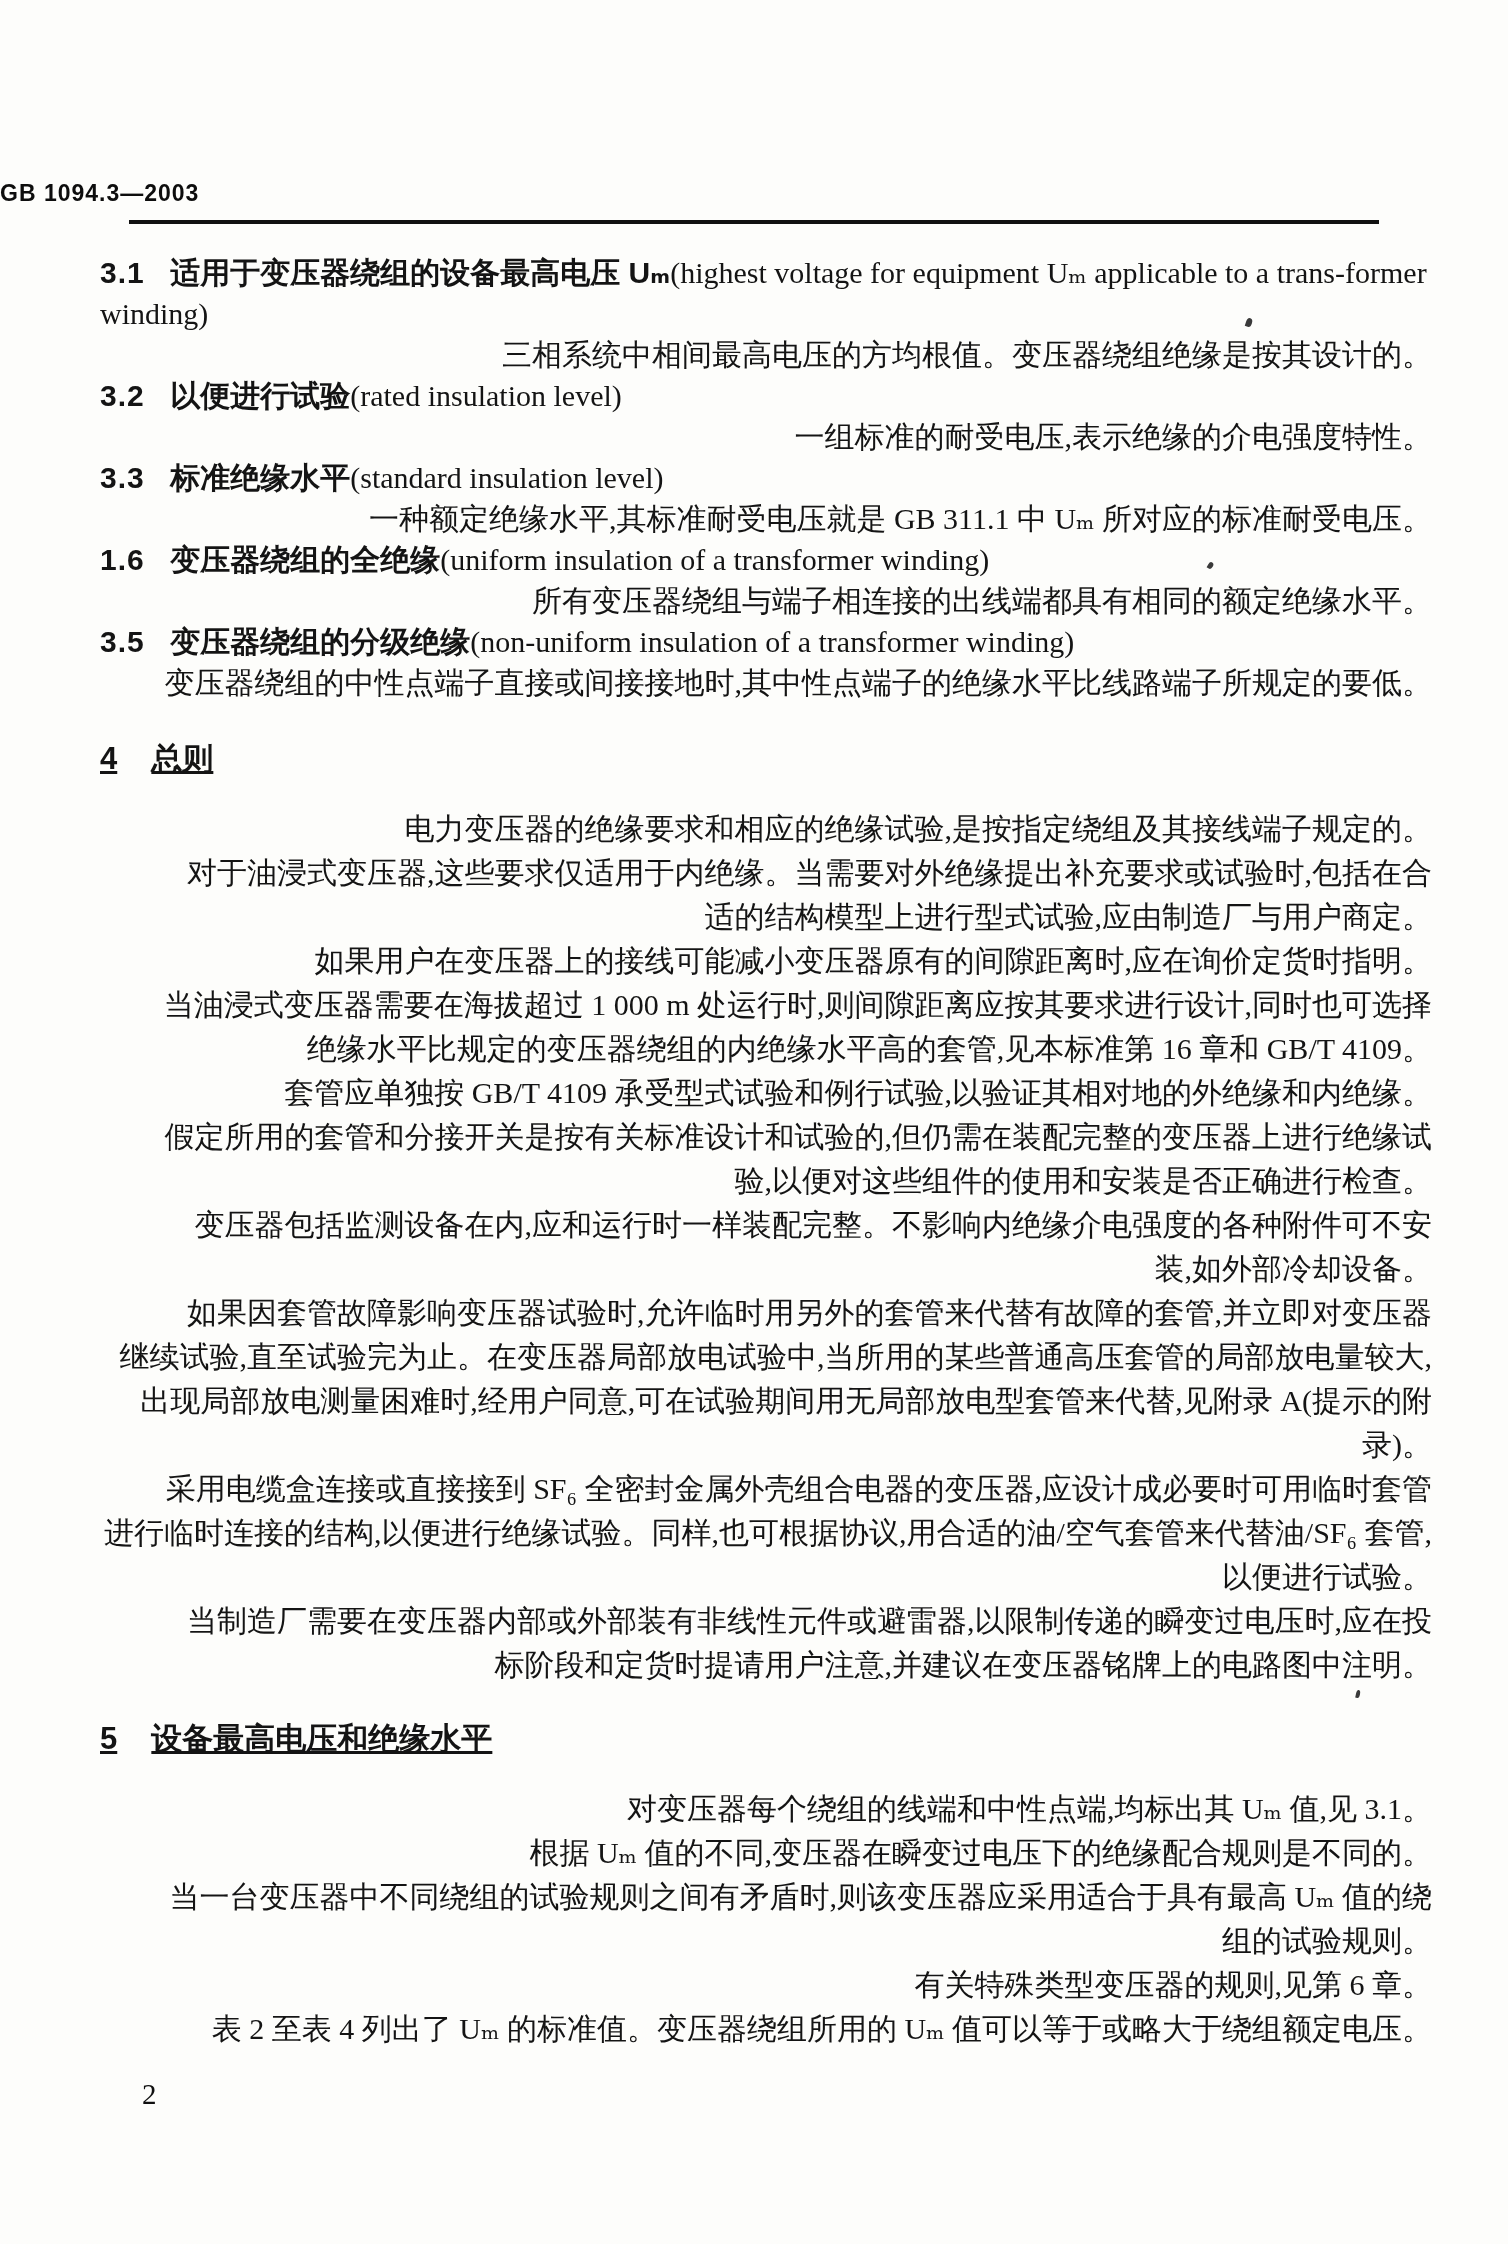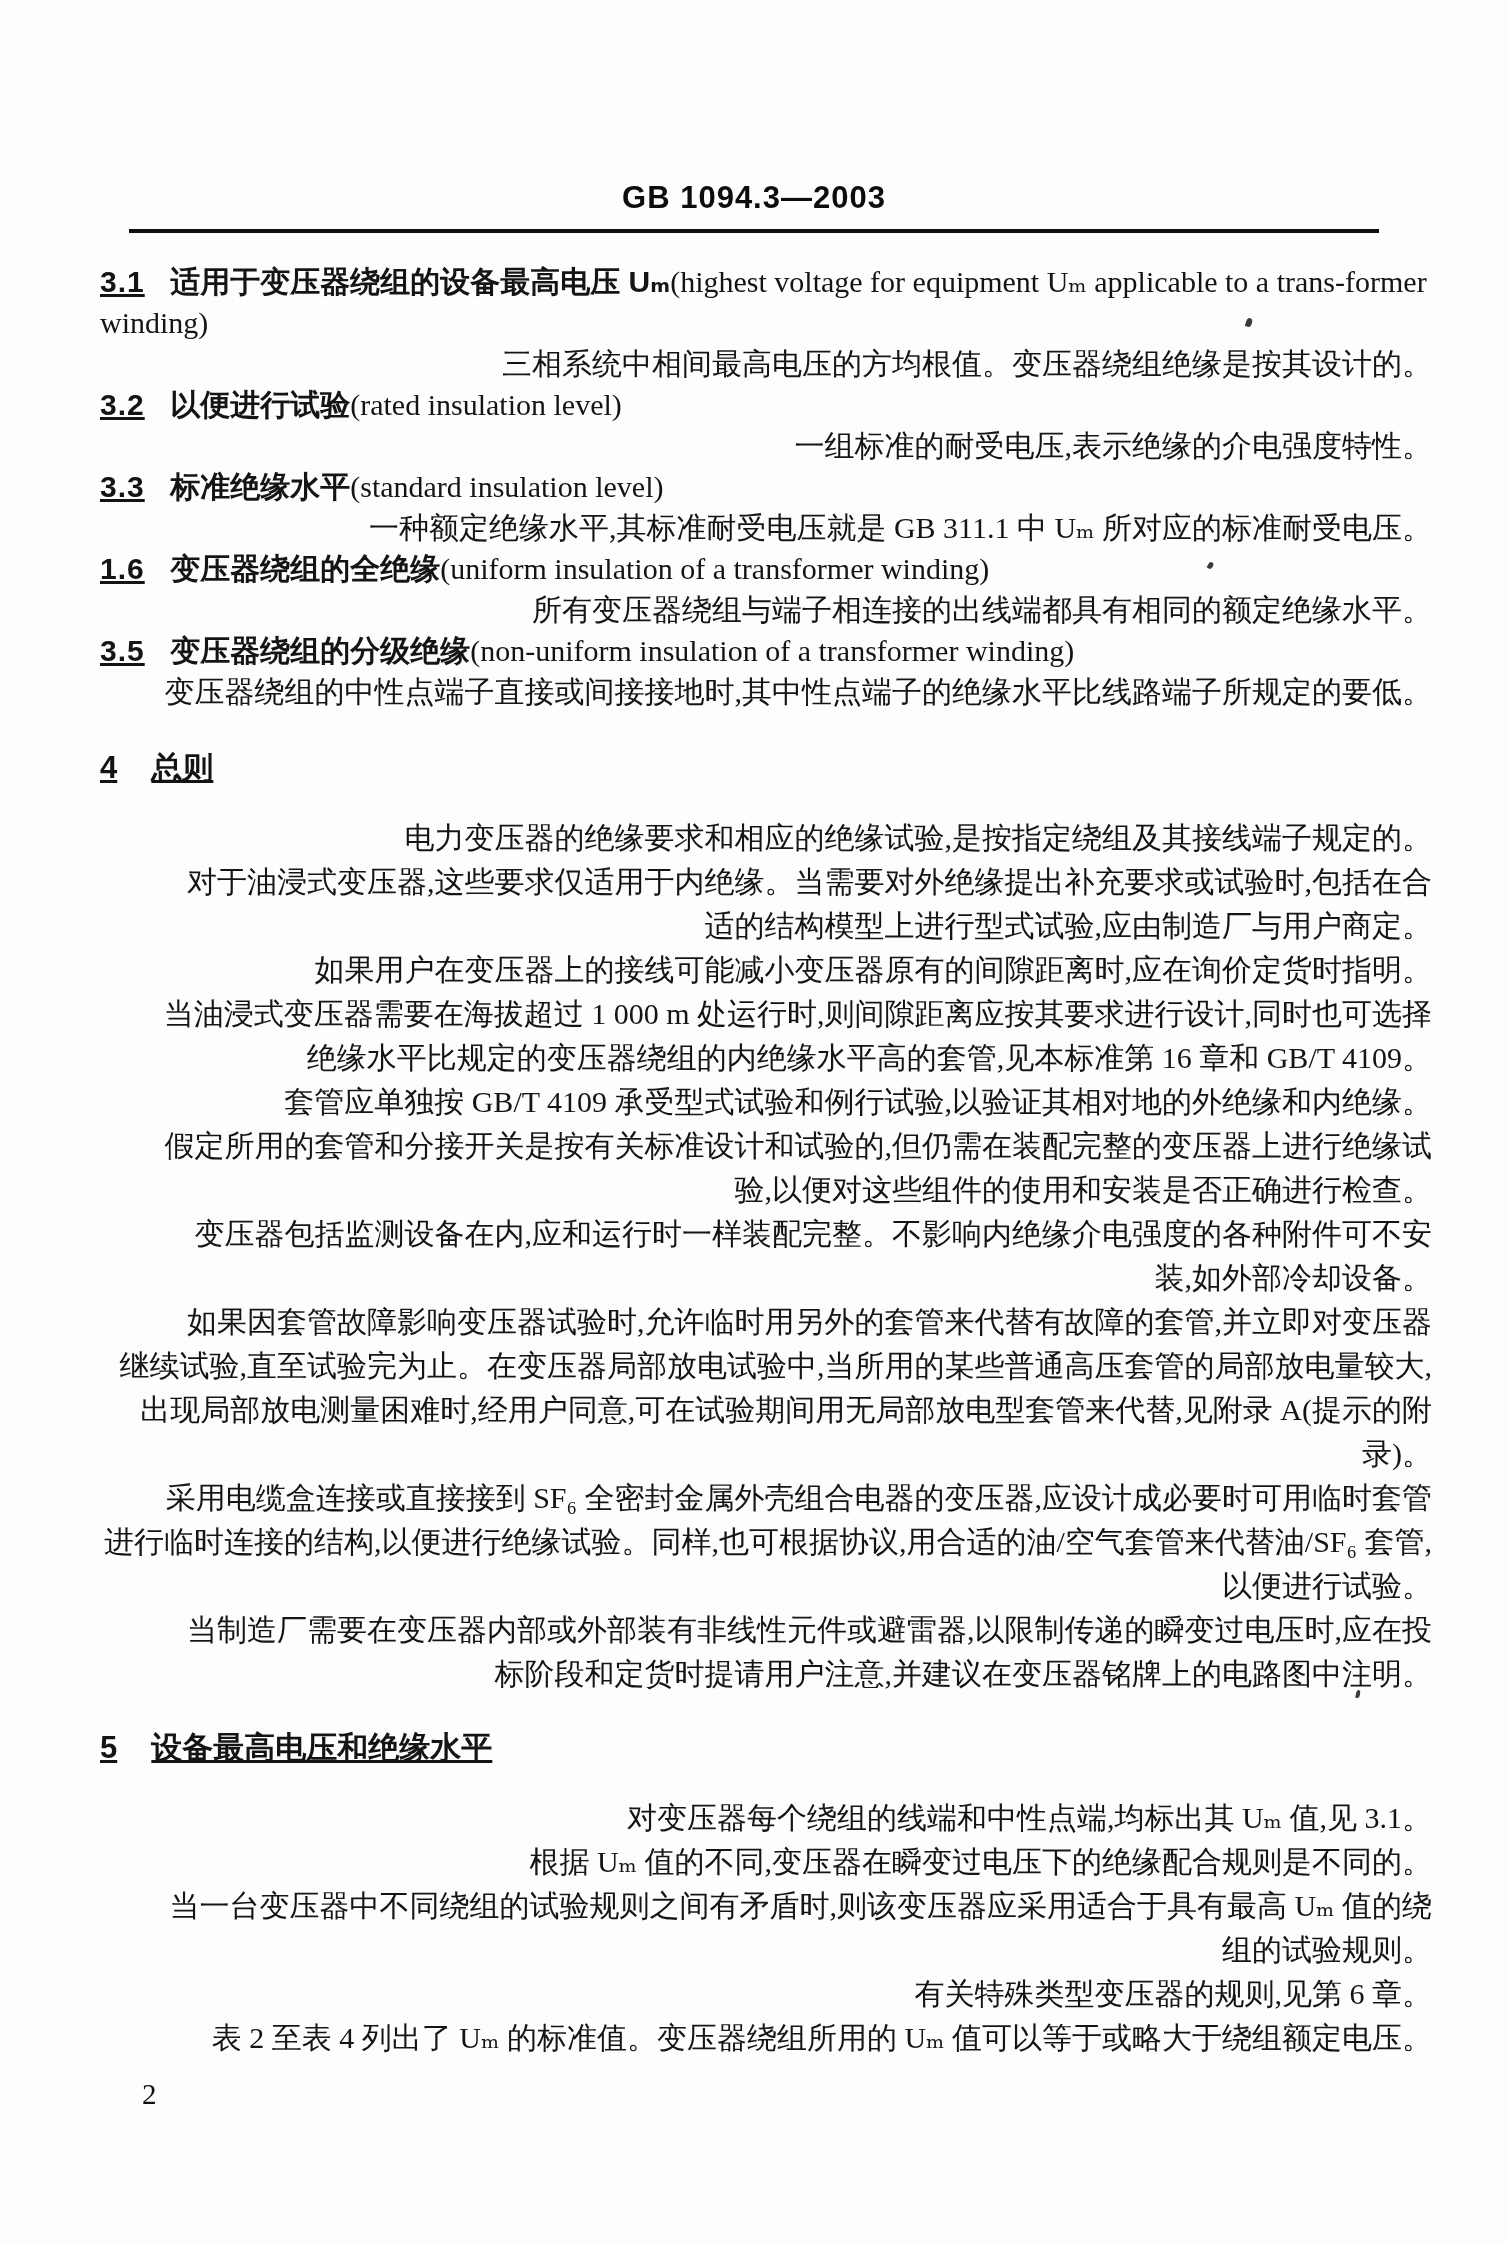--- a/index.html
+++ b/index.html
@@ -5,36 +5,36 @@
   html,body{margin:0;padding:0;}
   body{
     width:1508px;height:2244px;overflow:hidden;
     background:#fdfdfb;color:#141414;
     font-family:"Liberation Serif","DejaVu Serif",serif;
     position:relative;
   }
   .page{position:absolute;inset:0;}
   
   .std-header{
-    padding-top:180px;text-align:center;
+    padding-top:180px;text-align:left;
     font-family:"Liberation Sans","DejaVu Sans",sans-serif;
-    font-weight:bold;font-size:31px;letter-spacing:1px;color:#0d0d0d;
+    font-weight:bold;font-size:23px;letter-spacing:1px;color:#0d0d0d;
   }
   .header-rule{
     margin:13px auto 0 auto;width:1250px;height:4px;background:#111;
   }
   
   .content{
     margin:28px 76px 0 100px;   
     font-size:30px;line-height:44px;
   }
   .defs{line-height:41px;}
   p{margin:0;}
   .term{font-weight:bold;font-family:"Liberation Sans","DejaVu Sans",sans-serif;}
-  .term .tnum{margin-right:0.85em;letter-spacing:1px;text-decoration:underline;}
+  .term .tnum{margin-right:0.85em;letter-spacing:1px;}
   .term .ten{font-weight:normal;font-family:"Liberation Serif","DejaVu Serif",serif;}
   .def,.body{text-indent:2em;text-align:right;}
   h2.sec{
     font-family:"Liberation Sans","DejaVu Sans",sans-serif;
     font-weight:bold;font-size:31px;line-height:44px;
     margin:30px 0 26px 0;
     text-decoration:underline;
   }
   h2.sec .snum{margin-right:1.1em;}
   h2#sec4-heading{margin-top:34px;}

